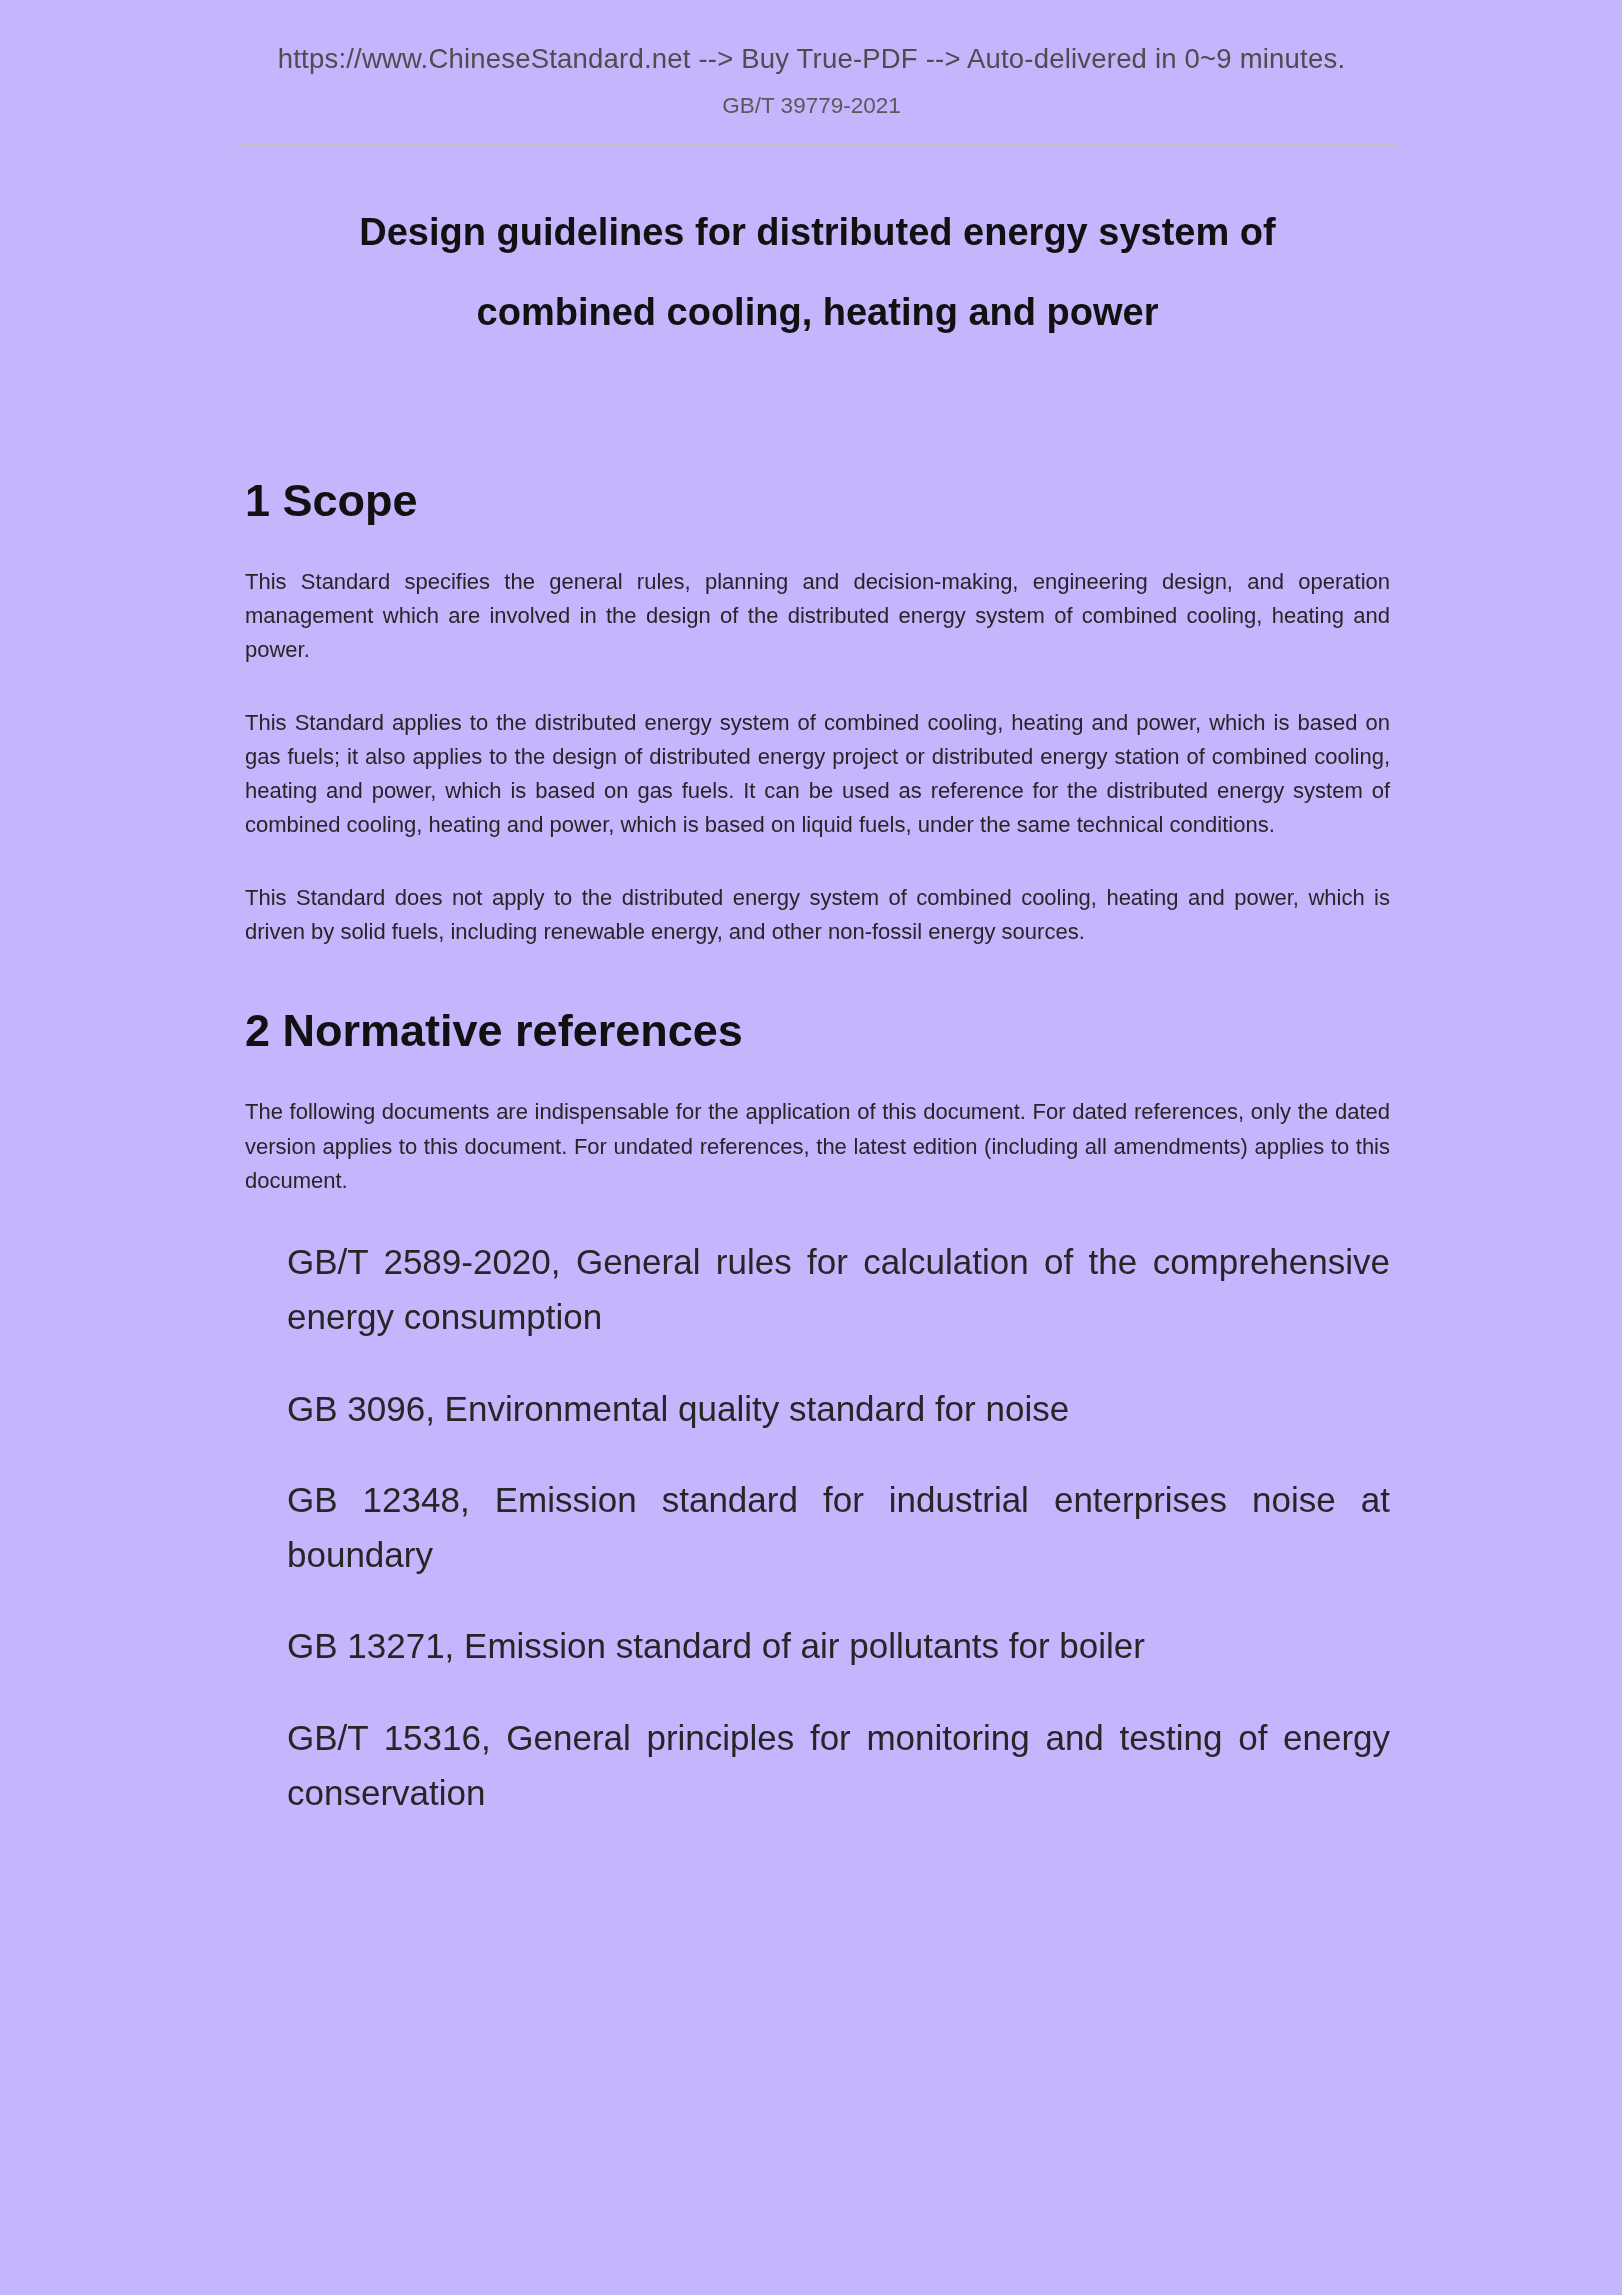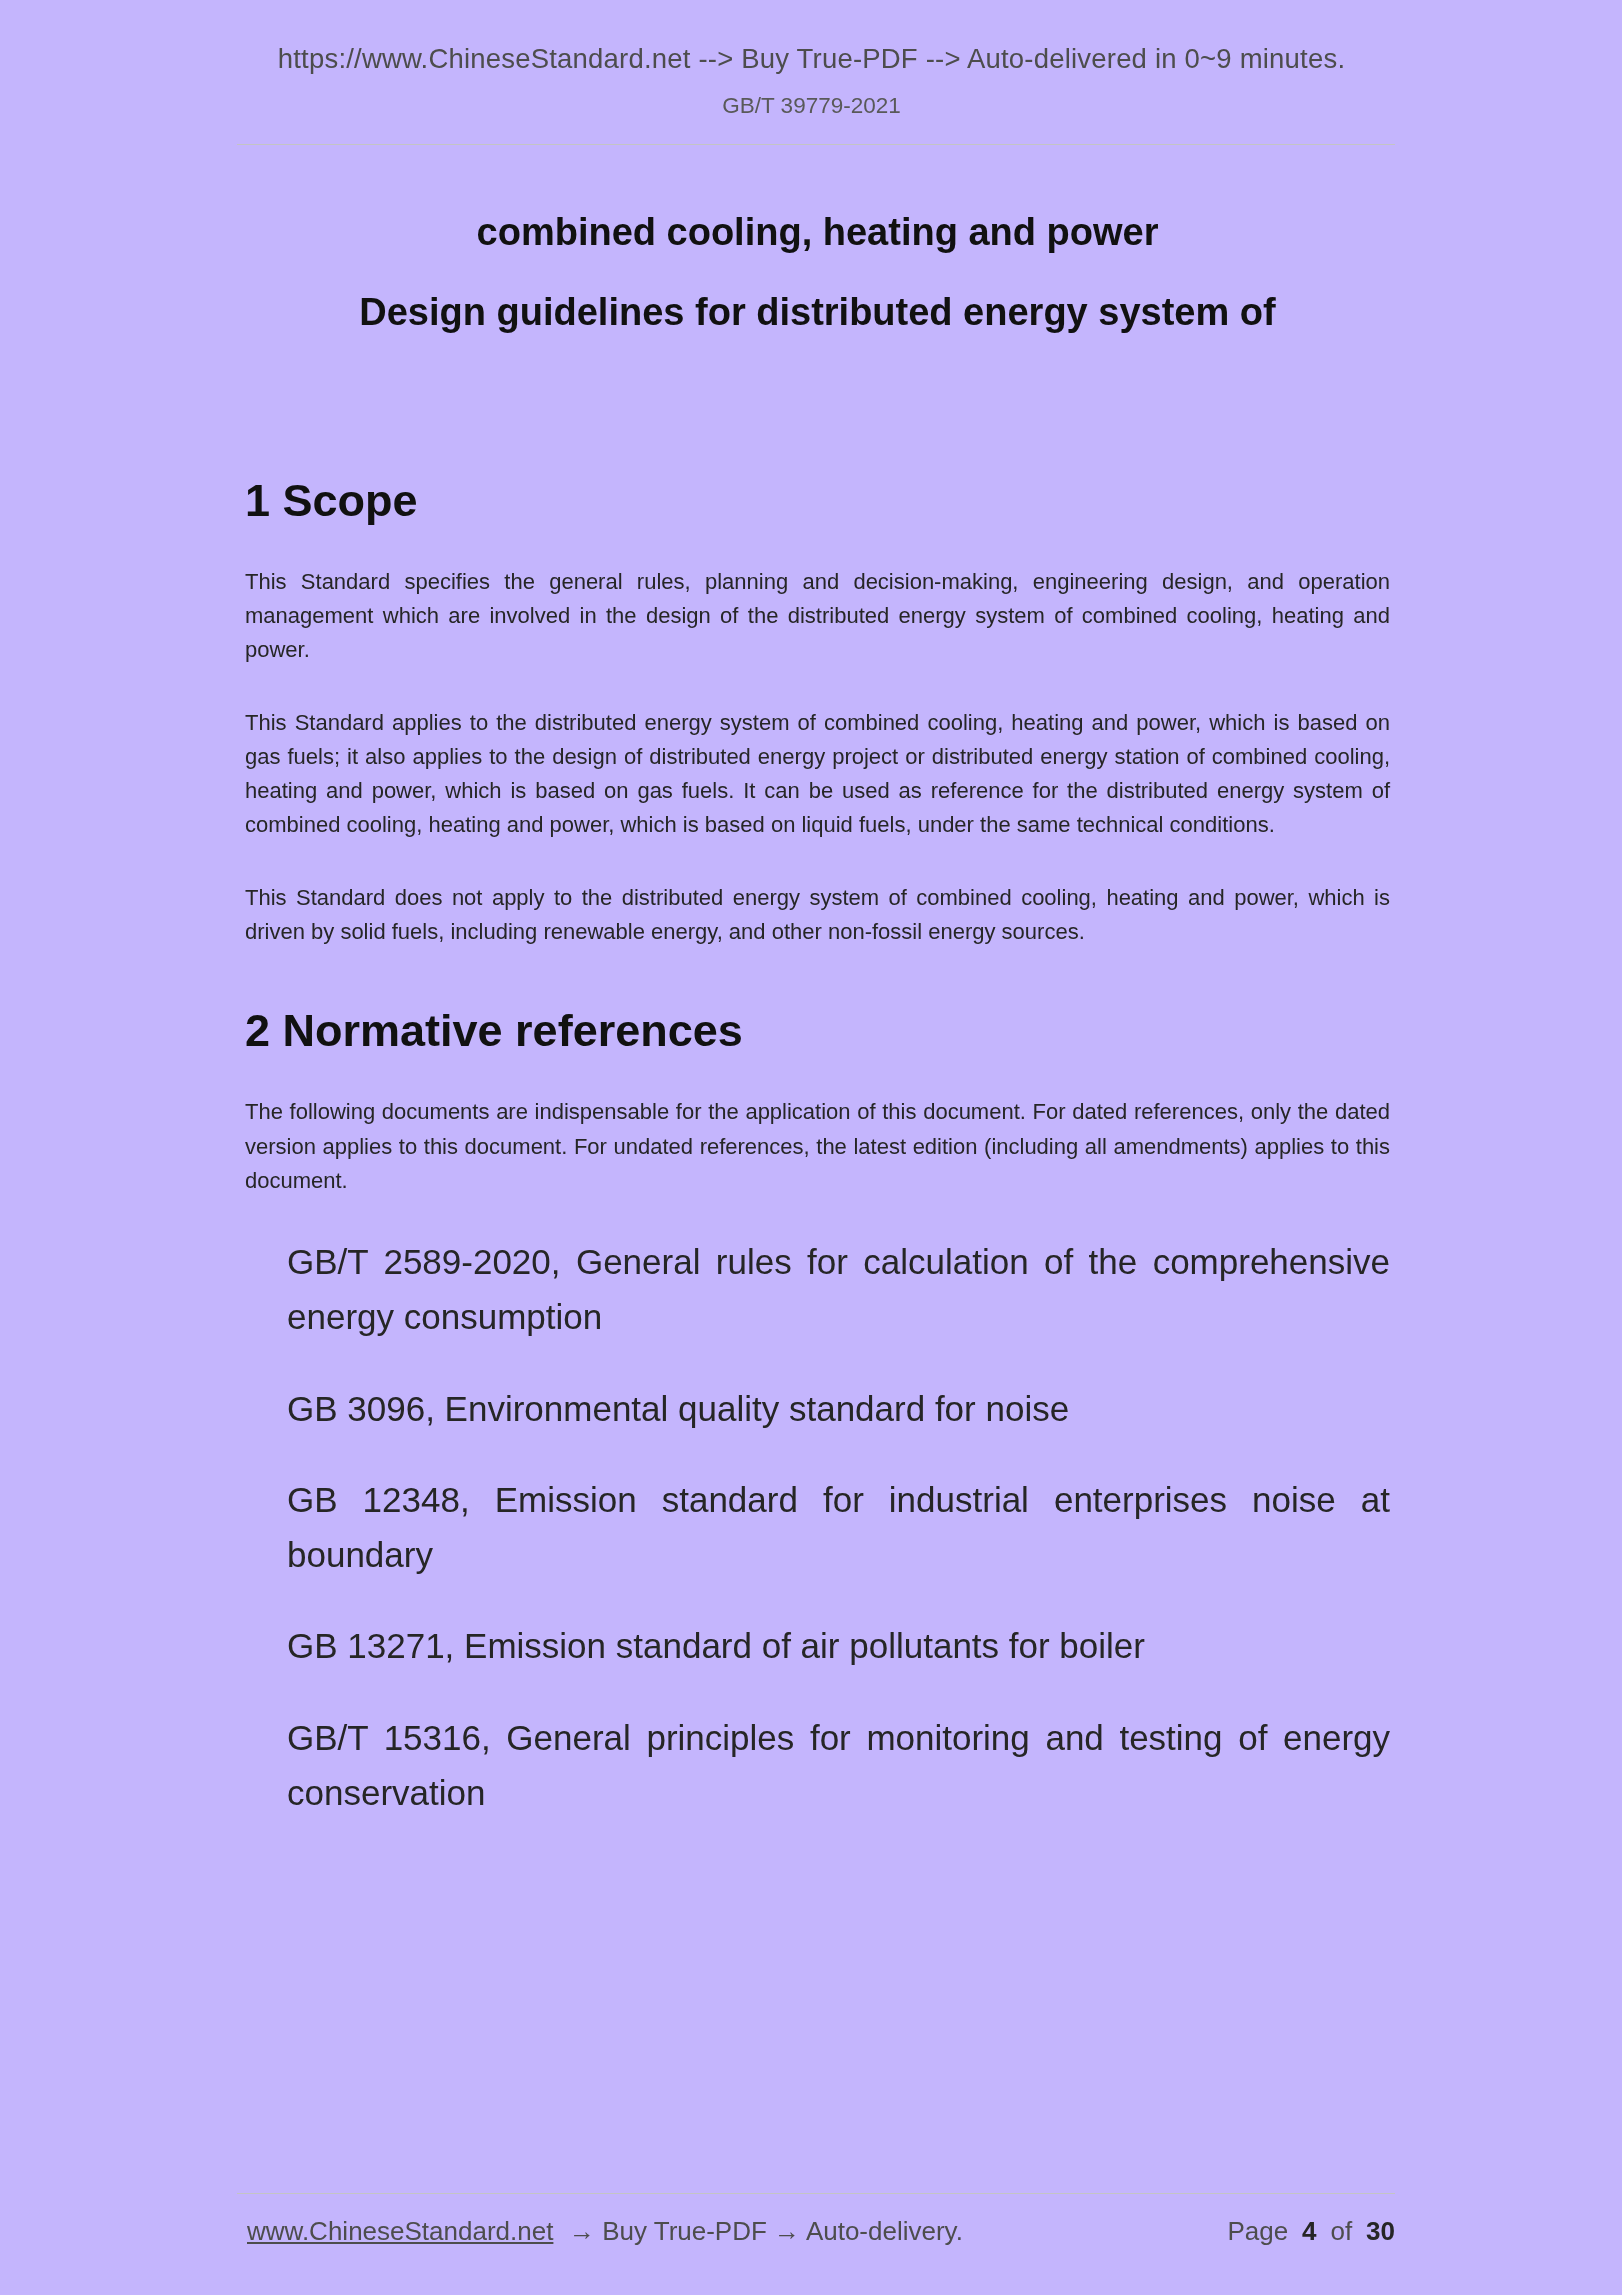--- a/index.html
+++ b/index.html
@@ -103,22 +103,22 @@
 
   <header class="top-header">
     <div class="url-line">https://www.ChineseStandard.net --&gt; Buy True-PDF --&gt; Auto-delivered in 0~9 minutes.</div>
     <div class="std-code">GB/T 39779-2021</div>
   </header>
   <hr class="rule header-rule">
 
   <main class="content">
 
     <h1 class="doc-title">
+      <span class="title-line">Design guidelines for distributed energy system of</span>
       <span class="title-line">combined cooling, heating and power</span>
-      <span class="title-line">Design guidelines for distributed energy system of</span>
     </h1>
 
     <h2 class="section-heading heading-scope">1 Scope</h2>
 
     <p class="body-para">This Standard specifies the general rules, planning and decision-making, engineering design, and operation management which are involved in the design of the distributed energy system of combined cooling, heating and power.</p>
 
     <p class="body-para">This Standard applies to the distributed energy system of combined cooling, heating and power, which is based on gas fuels; it also applies to the design of distributed energy project or distributed energy station of combined cooling, heating and power, which is based on gas fuels. It can be used as reference for the distributed energy system of combined cooling, heating and power, which is based on liquid fuels, under the same technical conditions.</p>
 
     <p class="body-para">This Standard does not apply to the distributed energy system of combined cooling, heating and power, which is driven by solid fuels, including renewable energy, and other non-fossil energy sources.</p>
 
@@ -133,30 +133,15 @@
 
 
     <p class="ref-para">GB 12348, Emission standard for industrial enterprises noise at boundary</p>
 
     <p class="ref-para">GB 13271, Emission standard of air pollutants for boiler</p>
 
     <p class="ref-para">GB/T 15316, General principles for monitoring and testing of energy conservation</p>
 
   </main>
 
-  <footer class="page-footer">
-    <hr class="rule">
-    <div class="footer-row">
-      <div class="footer-left">
-        <a class="footer-link" href="#">www.ChineseStandard.net</a>
-        <span class="footer-rest">→ Buy True-PDF → Auto-delivery.</span>
-      </div>
-      <div class="footer-right">
-        <span>Page</span>
-        <b>4</b>
-        <span>of</span>
-        <b>30</b>
-      </div>
-    </div>
-  </footer>
 
 </div>
 
 
 </body></html>

